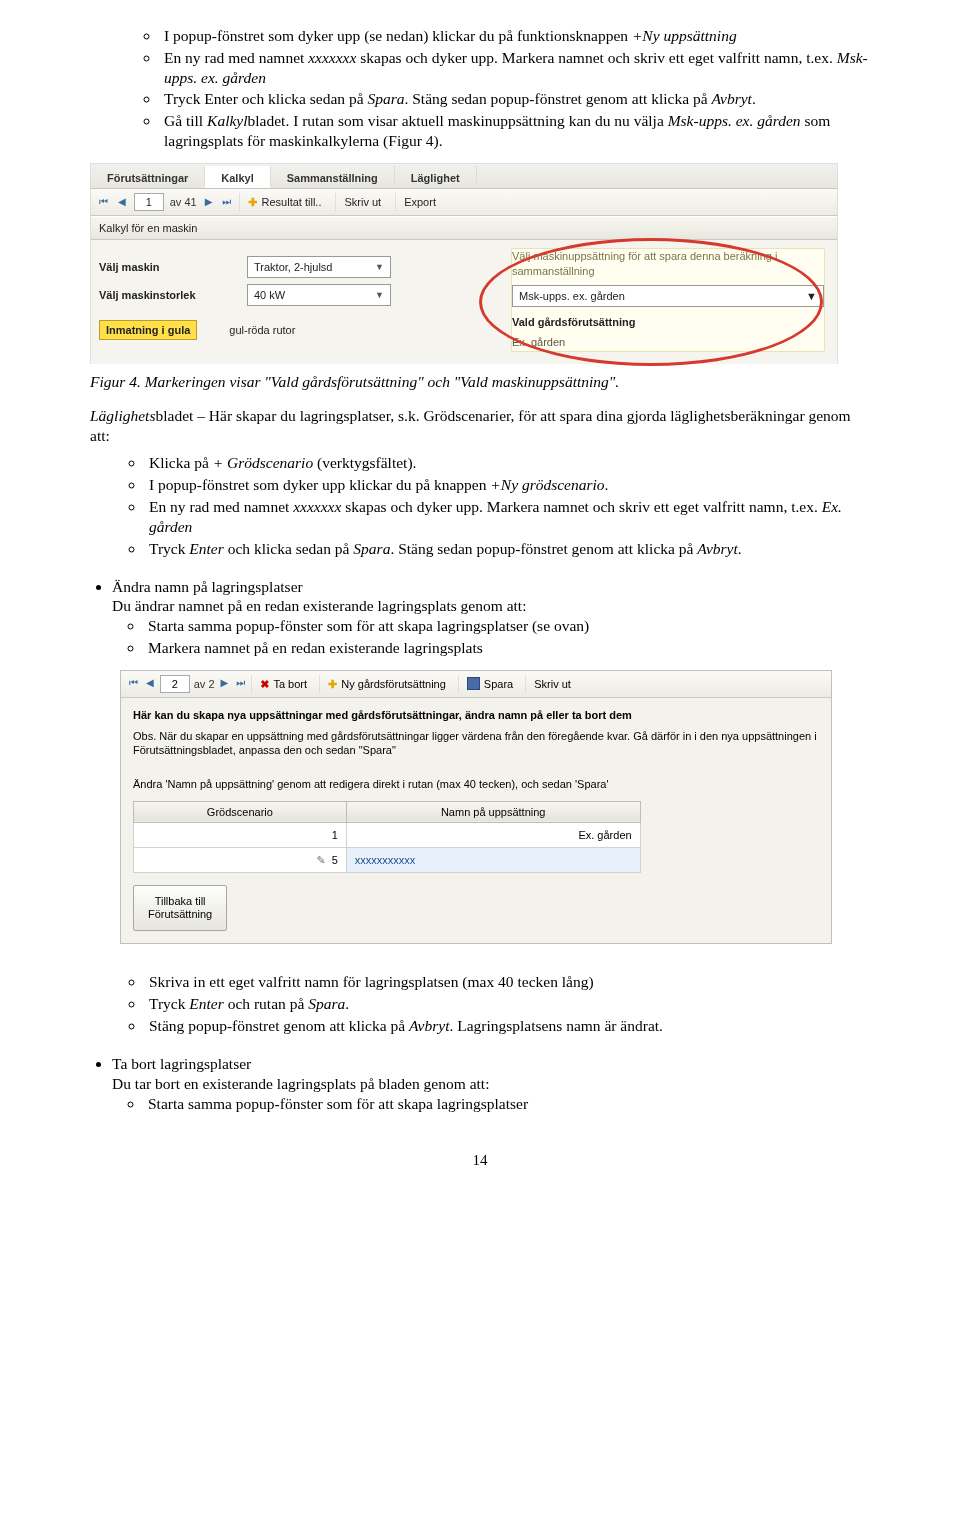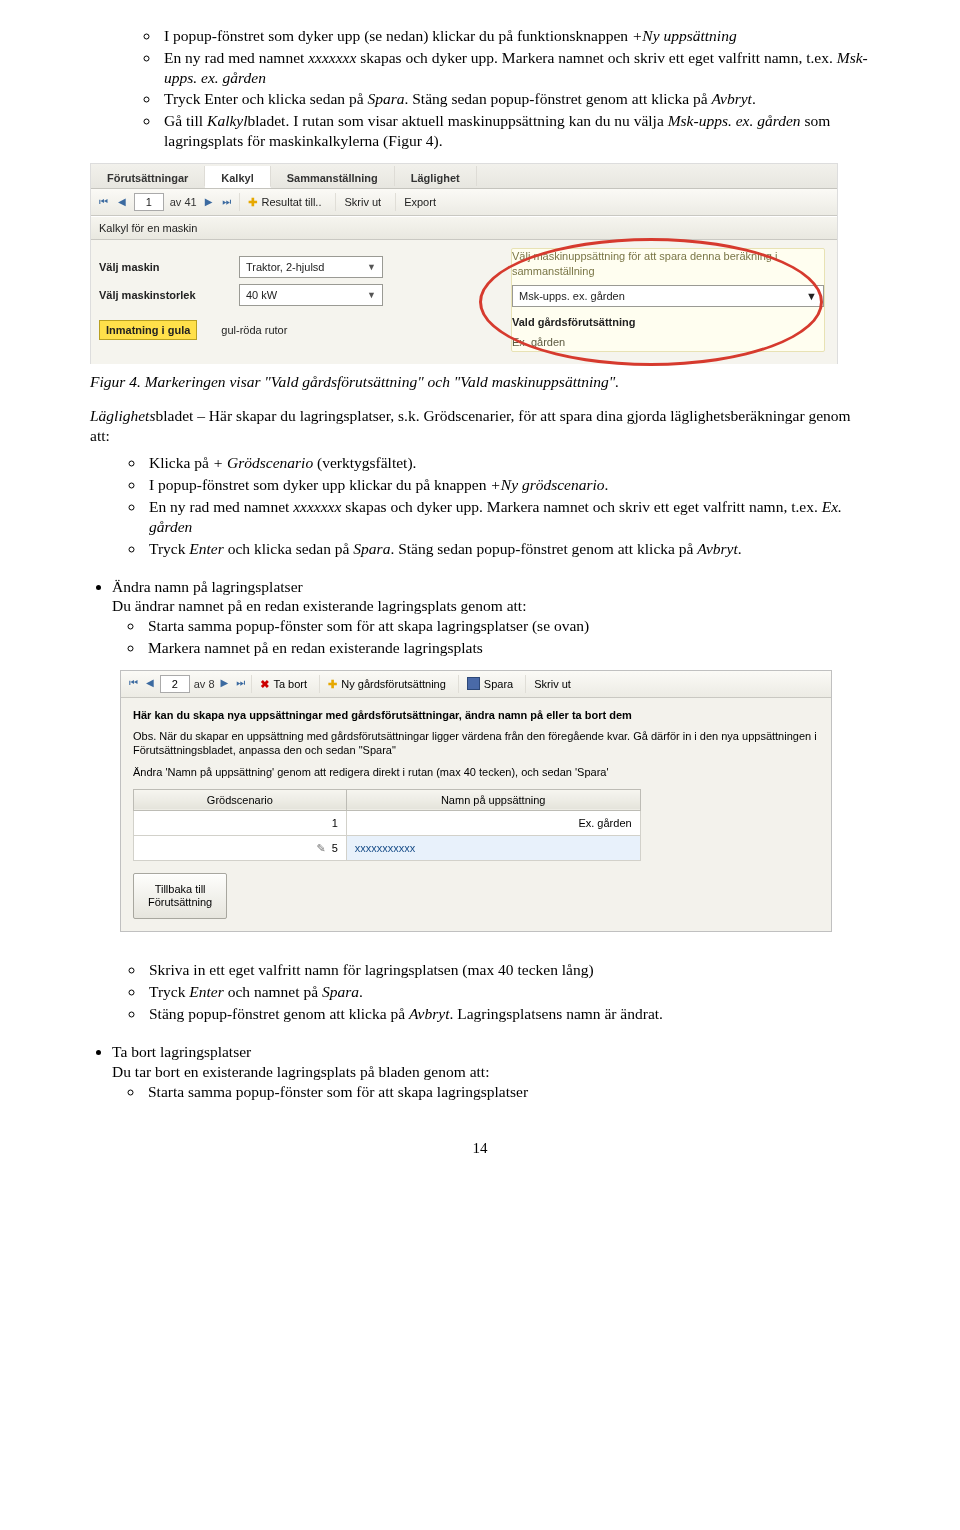--- a/index.html
+++ b/index.html
@@ -98,21 +98,21 @@
     padding:4px 8px; font-weight:normal;
   }
   .shot1 .body {
     display:flex;
     background:#f5f4ee;
   }
   .shot1 .left {
     flex:1; padding:10px 8px;
   }
   .shot1 .row {
-    display:flex; align-items:center; gap:20px; margin:6px 0;
+    display:flex; align-items:center; gap:28px; margin:6px 0;
   }
   .shot1 .lbl { width:120px; font-weight:bold; }
   .shot1 .dd {
     border:1px solid #9a9a94; background:#fff; height:20px; line-height:20px;
     padding:0 6px; width:130px; display:flex; justify-content:space-between; align-items:center;
   }
   .shot1 .dd .caret { color:#555; font-size:9px;}
   .shot1 .badge-y {
     background:#ffe04a; border:1px solid #b9a020; padding:2px 6px; font-weight:bold;
   }
@@ -257,40 +257,40 @@
       <li>Markera namnet på en redan existerande lagringsplats</li>
     </ul>
   </li>
 </ul>
 
 <div class="shot2">
   <div class="toolbar">
     <span class="nav-btn">⏮</span>
     <span class="nav-btn">◀</span>
     <span class="page-box">2</span>
-    <span class="av">av 8</span>
+    <span class="av">av 2</span>
     <span class="nav-btn">▶</span>
     <span class="nav-btn">⏭</span>
     <span class="tb-btn">
         <span class="xred">✖</span>
         <span>Ta bort</span>
       </span>
     <span class="tb-btn">
         <span class="plus">✚</span>
         <span>Ny gårdsförutsättning</span>
       </span>
     <span class="tb-btn">
         <span class="disk"></span>
         <span>Spara</span>
       </span>
     <span class="tb-btn">Skriv ut</span>
   </div>
   <div class="bodytext">
     <div class="boldline">Här kan du skapa nya uppsättningar med gårdsförutsättningar, ändra namn på eller ta bort dem</div>
-    <div class="line" style="margin-bottom:8px">Obs. När du skapar en uppsättning med gårdsförutsättningar ligger värdena från den föregående kvar. Gå därför in i den nya uppsättningen i Förutsättningsbladet, anpassa den och sedan "Spara"</div>
+    <div class="line" style="margin-bottom:20px">Obs. När du skapar en uppsättning med gårdsförutsättningar ligger värdena från den föregående kvar. Gå därför in i den nya uppsättningen i Förutsättningsbladet, anpassa den och sedan "Spara"</div>
     <div class="line">Ändra 'Namn på uppsättning' genom att redigera direkt i rutan (max 40 tecken), och sedan 'Spara'</div>
     <table>
       <tbody>
           <tr>
         <th style="width:42%">Grödscenario</th>
         <th>Namn på uppsättning</th>
       </tr>
       <tr>
         <td class="r">1</td>
         <td class="r">Ex. gården</td>
@@ -301,21 +301,21 @@
       </tr>
     </tbody>
       </table>
     <span class="back-btn" style="white-space:pre-line">Tillbaka till
 Förutsättning</span>
   </div>
 </div>
 
 <ul class="olist" style="margin-top:28px">
     <li><span>Skriva in ett eget valfritt namn för lagringsplatsen (max 40 tecken lång)</span></li>
-    <li><span>Tryck </span><span class="i">Enter</span><span> och namnet på </span><span class="i">Spara</span><span>.</span></li>
+    <li><span>Tryck </span><span class="i">Enter</span><span> och rutan på </span><span class="i">Spara</span><span>.</span></li>
     <li><span>Stäng popup-fönstret genom att klicka på </span><span class="i">Avbryt</span><span>. Lagringsplatsens namn är ändrat.</span></li>
   </ul>
 
 <ul class="bullet">
   <li>
     <span class="b">Ta bort lagringsplatser</span>
     <div>Du tar bort en existerande lagringsplats på bladen genom att:</div>
     <ul class="olist" style="padding-left:32px">
       <li>Starta samma popup-fönster som för att skapa lagringsplatser</li>
     </ul>

